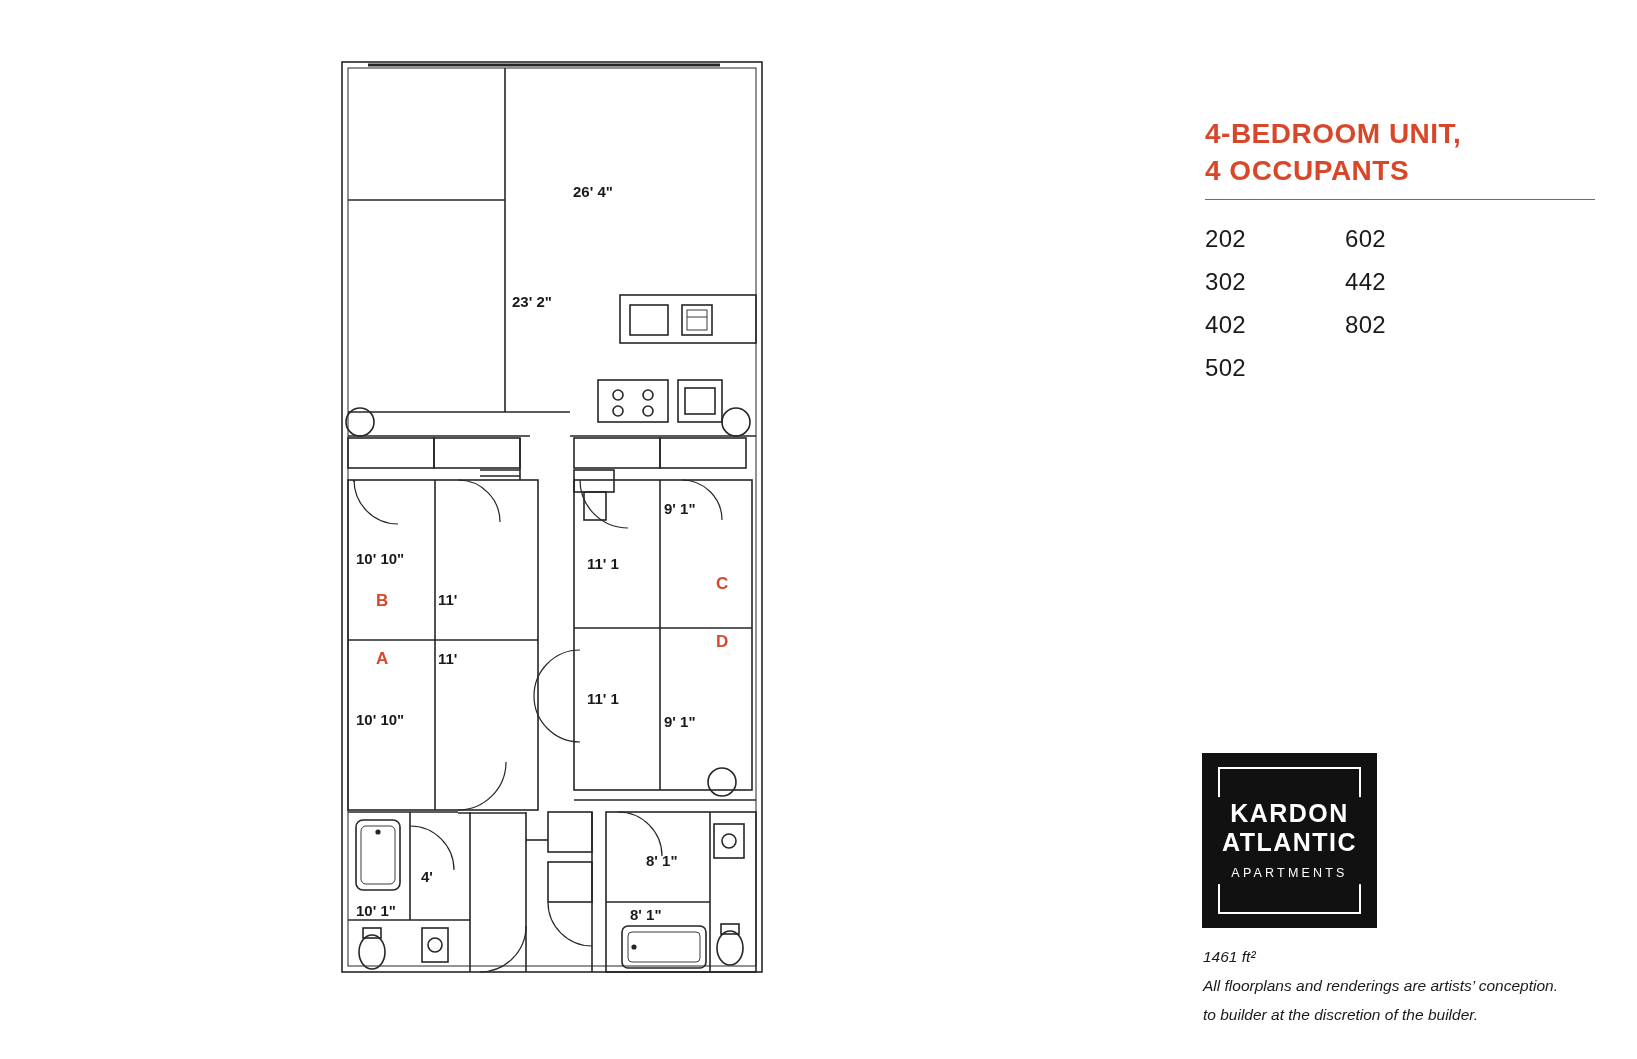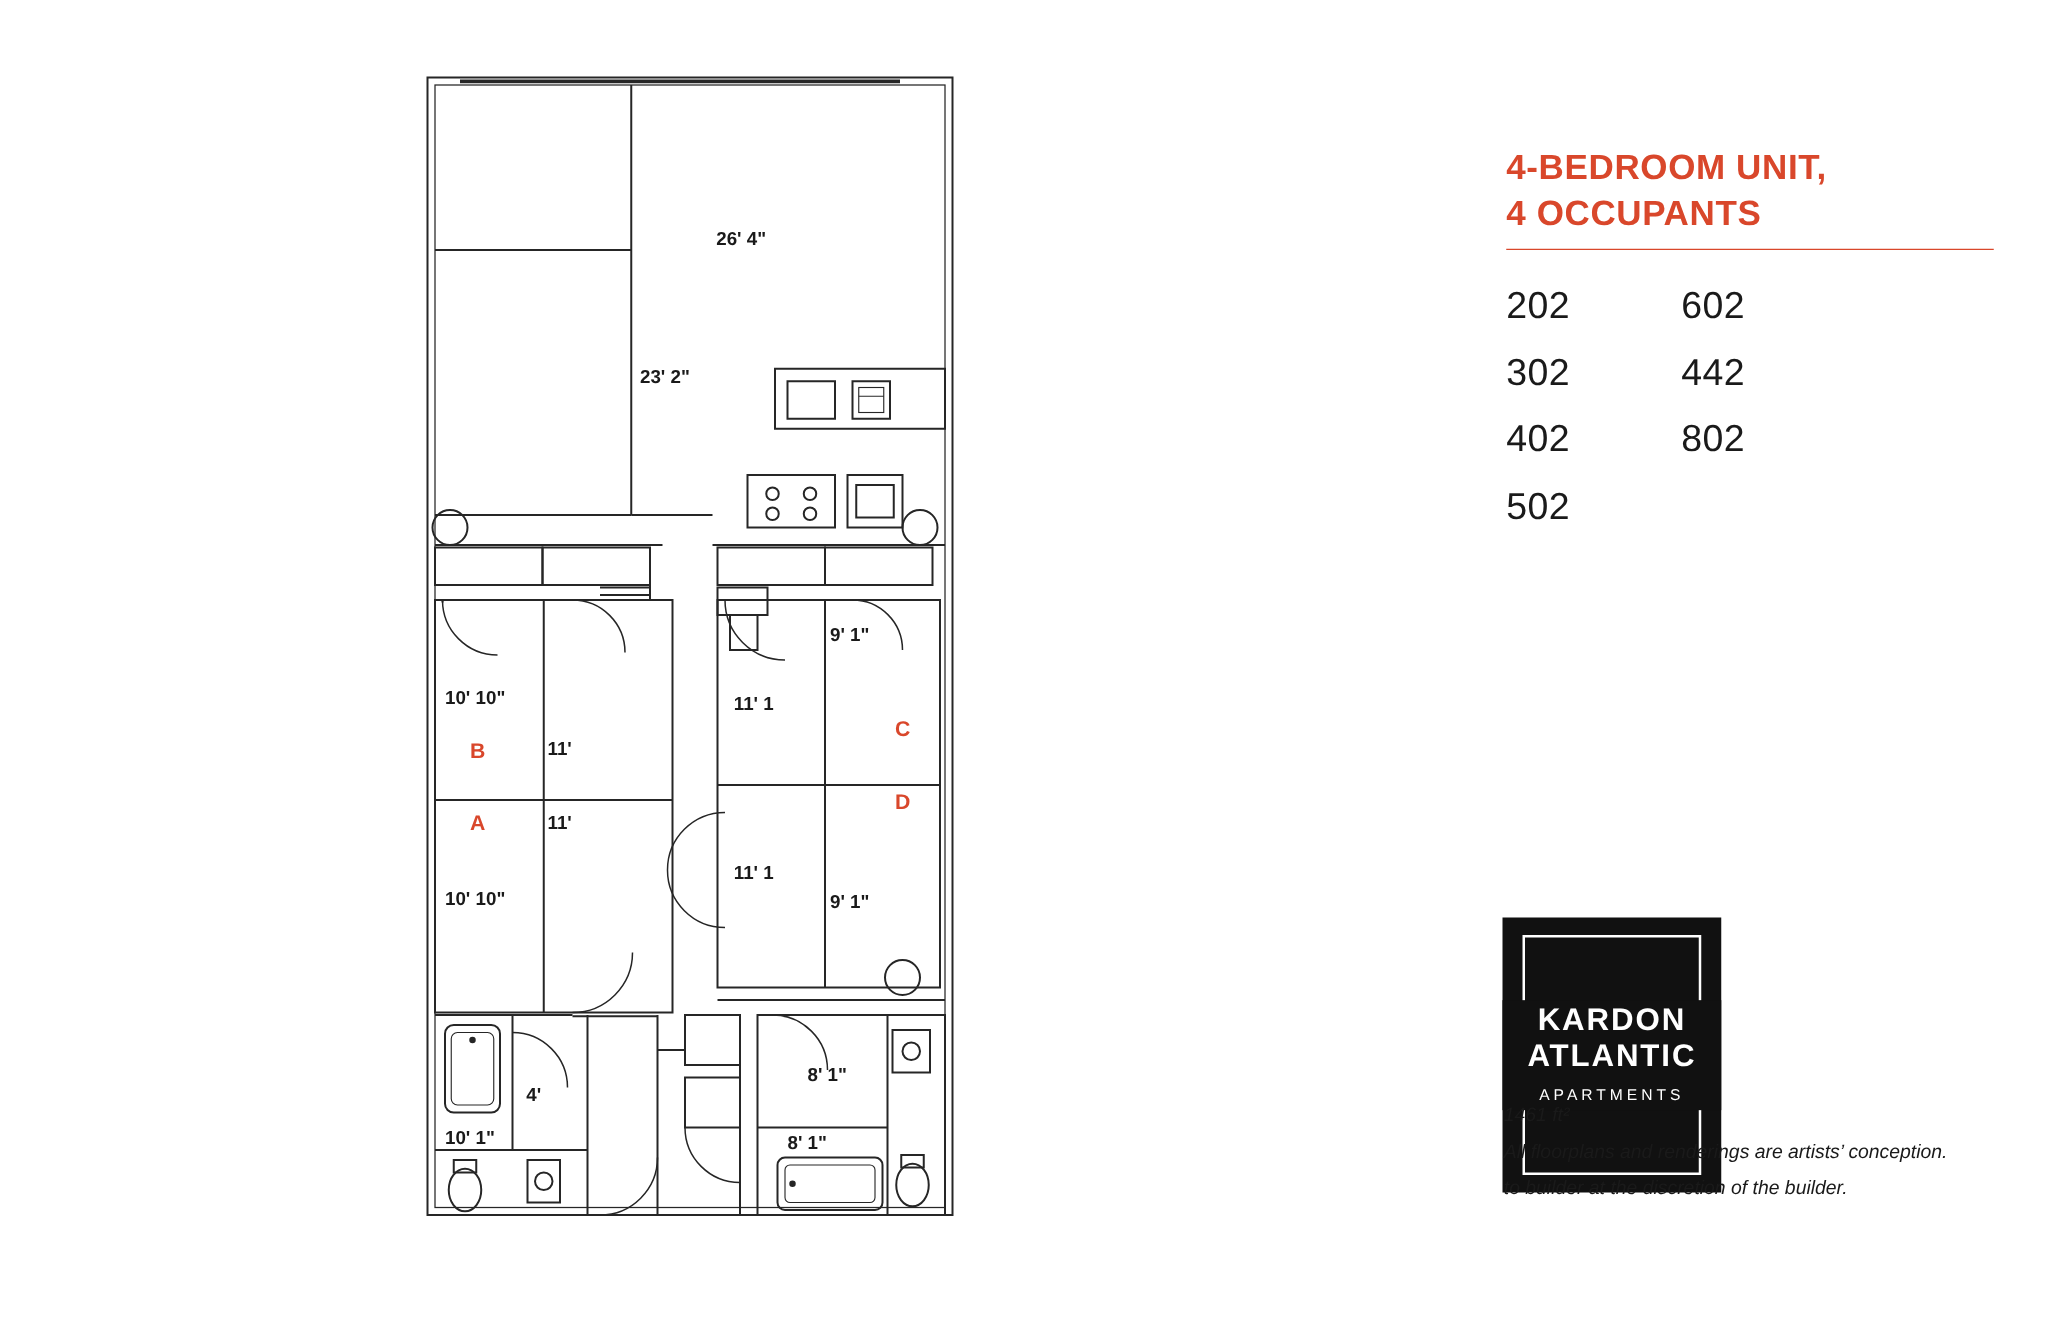--- a/index.html
+++ b/index.html
@@ -74,33 +74,33 @@
   #unit-numbers {
     margin-top: 18px;
     display: flex;
     gap: 0px;
   }
   .unit-col {
     width: 140px;
   }
   .unit-number {
     font-family: "Liberation Sans", sans-serif;
-    font-size: 30px;
+    font-size: 24px;
     color: #1a1a1a;
     line-height: 1.78;
     letter-spacing: 0.3px;
   }
 
   
   #logo-block {
     position: absolute;
     left: 1202px;
-    top: 734px;
+    top: 753px;
     width: 175px;
-    height: 220px;
+    height: 175px;
     background: #111111;
     box-sizing: border-box;
   }
   #logo-inner {
     position: absolute;
     left: 16px;
     top: 14px;
     right: 16px;
     bottom: 14px;
     border: 2px solid #ffffff;
@@ -132,21 +132,21 @@
     letter-spacing: 3.2px;
     line-height: 1.5;
     display: block;
     margin-top: 7px;
   }
 
   
   #footnotes {
     position: absolute;
     left: 1203px;
-    top: 879px;
+    top: 943px;
     width: 430px;
   }
   .footnote {
     font-family: "Liberation Sans", sans-serif;
     font-style: italic;
     font-size: 15.5px;
     color: #1a1a1a;
     line-height: 1.87;
     white-space: nowrap;
   }

